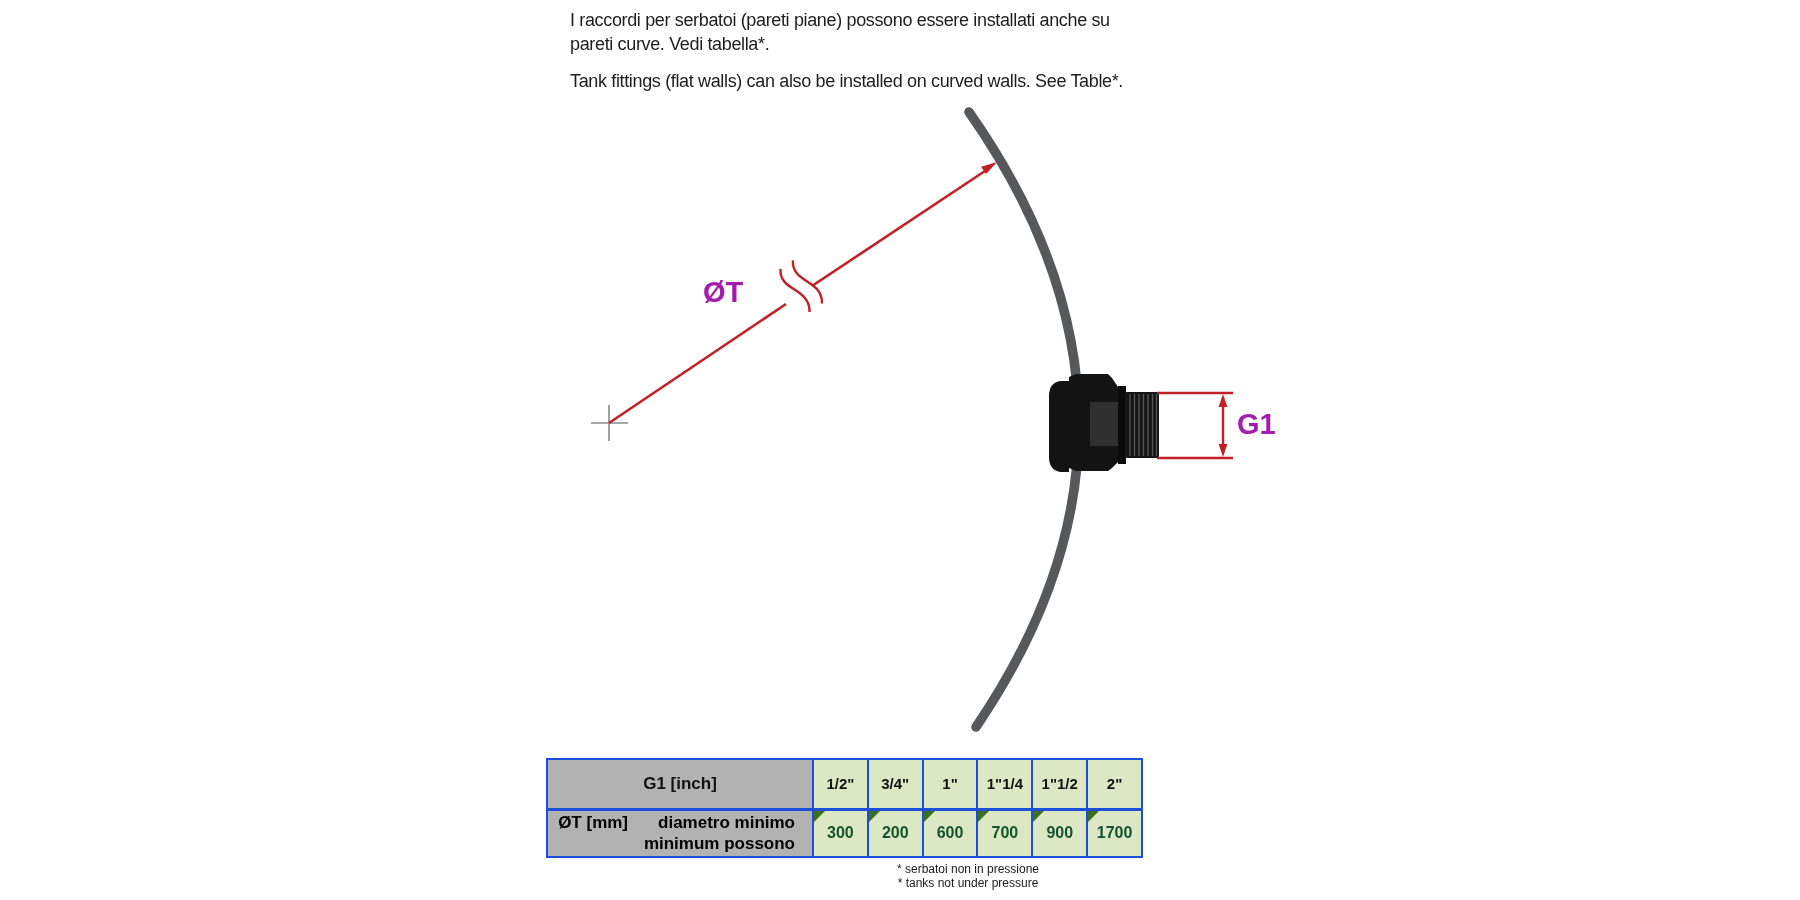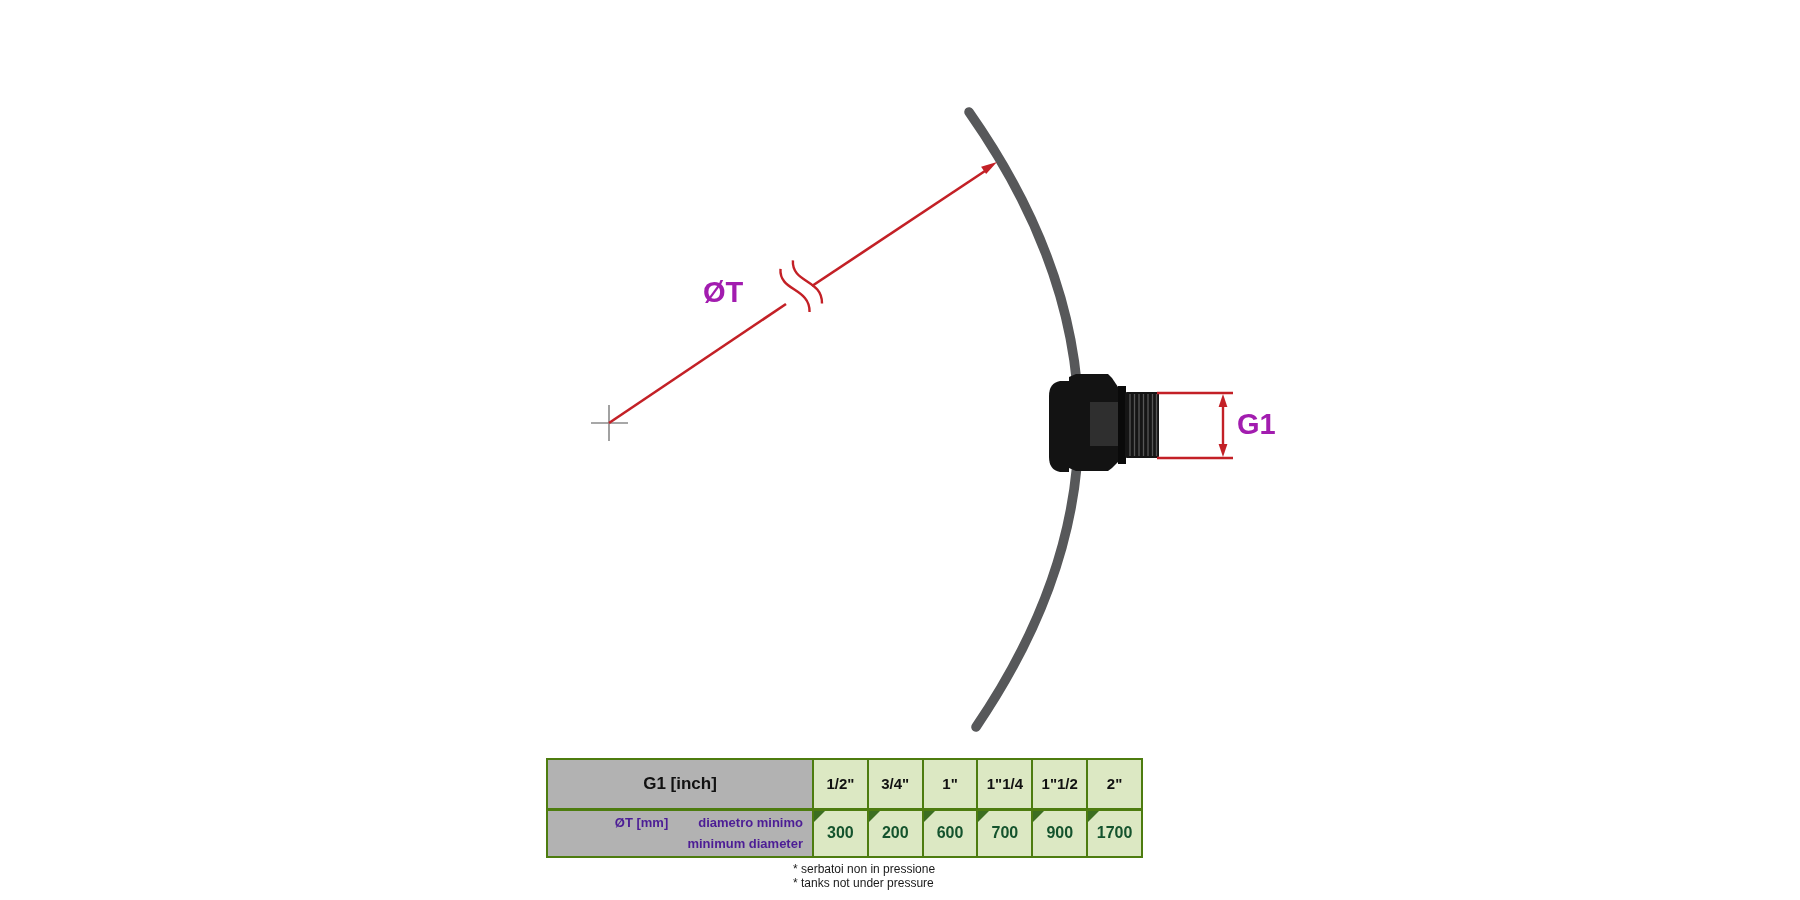--- a/index.html
+++ b/index.html
@@ -14,45 +14,51 @@
   
   .diagram-svg{position:absolute;left:0;top:0;}
   .dim-label{position:absolute;color:#a21caf;font-weight:bold;font-size:29px;letter-spacing:0;}
   .label-ot{left:703px;top:276px;}
   .label-g1{left:1237px;top:408px;}
   
   .spec-table{
     position:absolute;left:546px;top:758px;width:597px;border-collapse:collapse;table-layout:fixed;
   }
   .spec-table td{
-    border:2px solid #4d7c0f;text-align:center;vertical-align:middle;padding:0;position:relative;
+    border:2px solid #1d4ed8;text-align:center;vertical-align:middle;padding:0;position:relative;
   }
   .spec-table tr.row-data td{border-top-width:3px;}
   .cell-label{background:#b2b2b2;}
   .cell-value{background:#dce8c3;}
   .row-head{height:50px;}
   .row-data{height:48px;}
   .hdr-label{font-weight:bold;font-size:17px;color:#111;}
   .inch-val{font-weight:bold;font-size:15px;color:#111;}
   .mm-val{font-weight:600;font-size:16px;color:#14532d;}
-  .lbl-lines{display:block;padding-right:9px;text-align:right;font-weight:bold;font-size:13px;line-height:21px;color:#4c1d95;}
+  .lbl-lines{display:block;padding-right:17px;text-align:right;font-weight:bold;font-size:17px;line-height:21px;color:#000000;}
   .lbl-line1{display:flex;justify-content:flex-end;gap:30px;}
   .corner-tri{
     position:absolute;left:0;top:0;width:0;height:0;
     border-top:11px solid #3c6e21;border-right:11px solid transparent;
   }
   
-  .footnotes{position:absolute;left:793px;top:863px;width:350px;text-align:left;font-size:12px;line-height:13.5px;color:#1a1a1a;}
+  .footnotes{position:absolute;left:793px;top:863px;width:350px;text-align:center;font-size:12px;line-height:13.5px;color:#1a1a1a;}
   .footnotes div{white-space:nowrap;}
 </style>
 </head>
 <body>
 
 <div class="canvas">
 
+  <div class="intro">
+    <p>I raccordi per serbatoi (pareti piane) possono essere installati anche su</p>
+    <p>pareti curve. Vedi tabella*.</p>
+    <div class="gap"></div>
+    <p>Tank fittings (flat walls) can also be installed on curved walls. See Table*.</p>
+  </div>
 
   <svg class="diagram-svg" width="1800" height="900" viewBox="0 0 1800 900">
 
     <path d="M 969 112 Q 1185 420 976 727" fill="none" stroke="#57585a" stroke-width="9.5" stroke-linecap="round"></path>
 
     <g stroke="#8a8a8a" stroke-width="1.6">
       <line x1="591" y1="423" x2="628" y2="423"></line>
       <line x1="609" y1="405" x2="609" y2="441"></line>
     </g>
 
@@ -120,21 +126,21 @@
       <td class="cell-value"><span class="inch-val">1"1/2</span></td>
       <td class="cell-value"><span class="inch-val">2"</span></td>
     </tr>
     <tr class="row-data">
       <td class="cell-label">
         <span class="lbl-lines">
           <span class="lbl-line1">
             <span>ØT [mm]</span>
             <span>diametro minimo</span>
           </span>
-          <span>minimum diameter</span>
+          <span>minimum possono</span>
         </span>
       </td>
       <td class="cell-value"><span class="corner-tri"></span><span class="mm-val">300</span></td>
       <td class="cell-value"><span class="corner-tri"></span><span class="mm-val">200</span></td>
       <td class="cell-value"><span class="corner-tri"></span><span class="mm-val">600</span></td>
       <td class="cell-value"><span class="corner-tri"></span><span class="mm-val">700</span></td>
       <td class="cell-value"><span class="corner-tri"></span><span class="mm-val">900</span></td>
       <td class="cell-value"><span class="corner-tri"></span><span class="mm-val">1700</span></td>
     </tr>
   </tbody>

